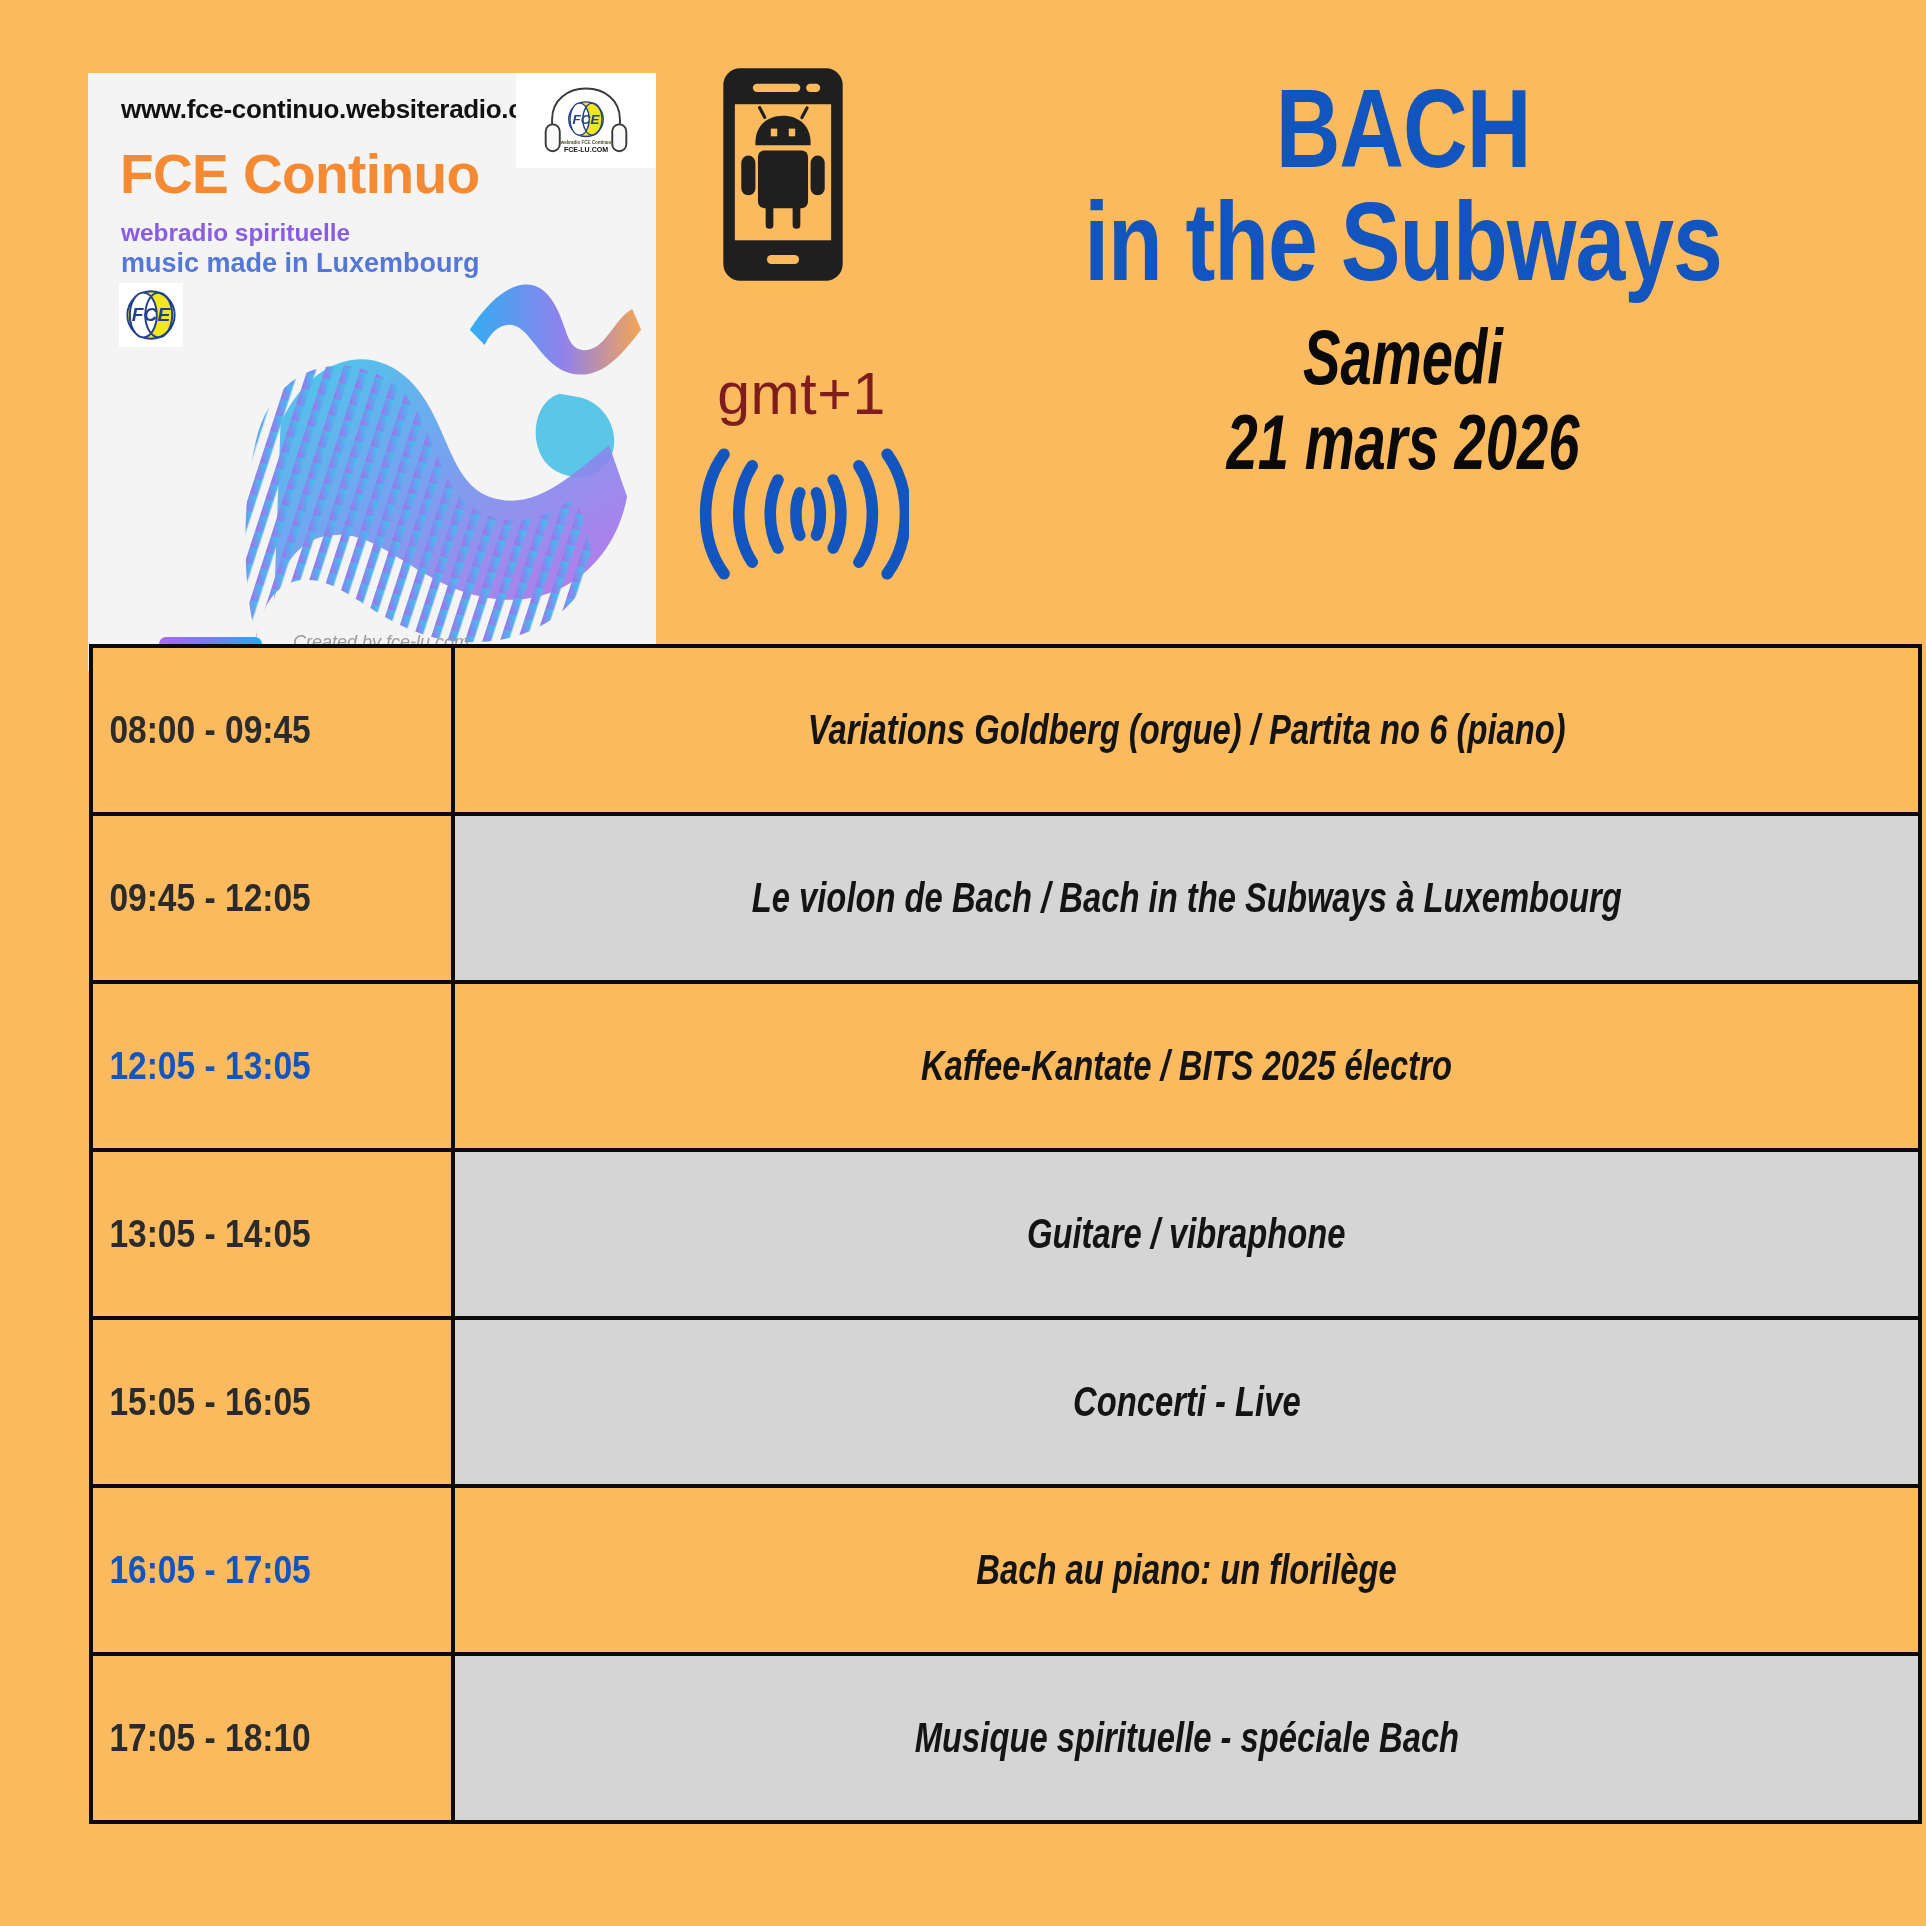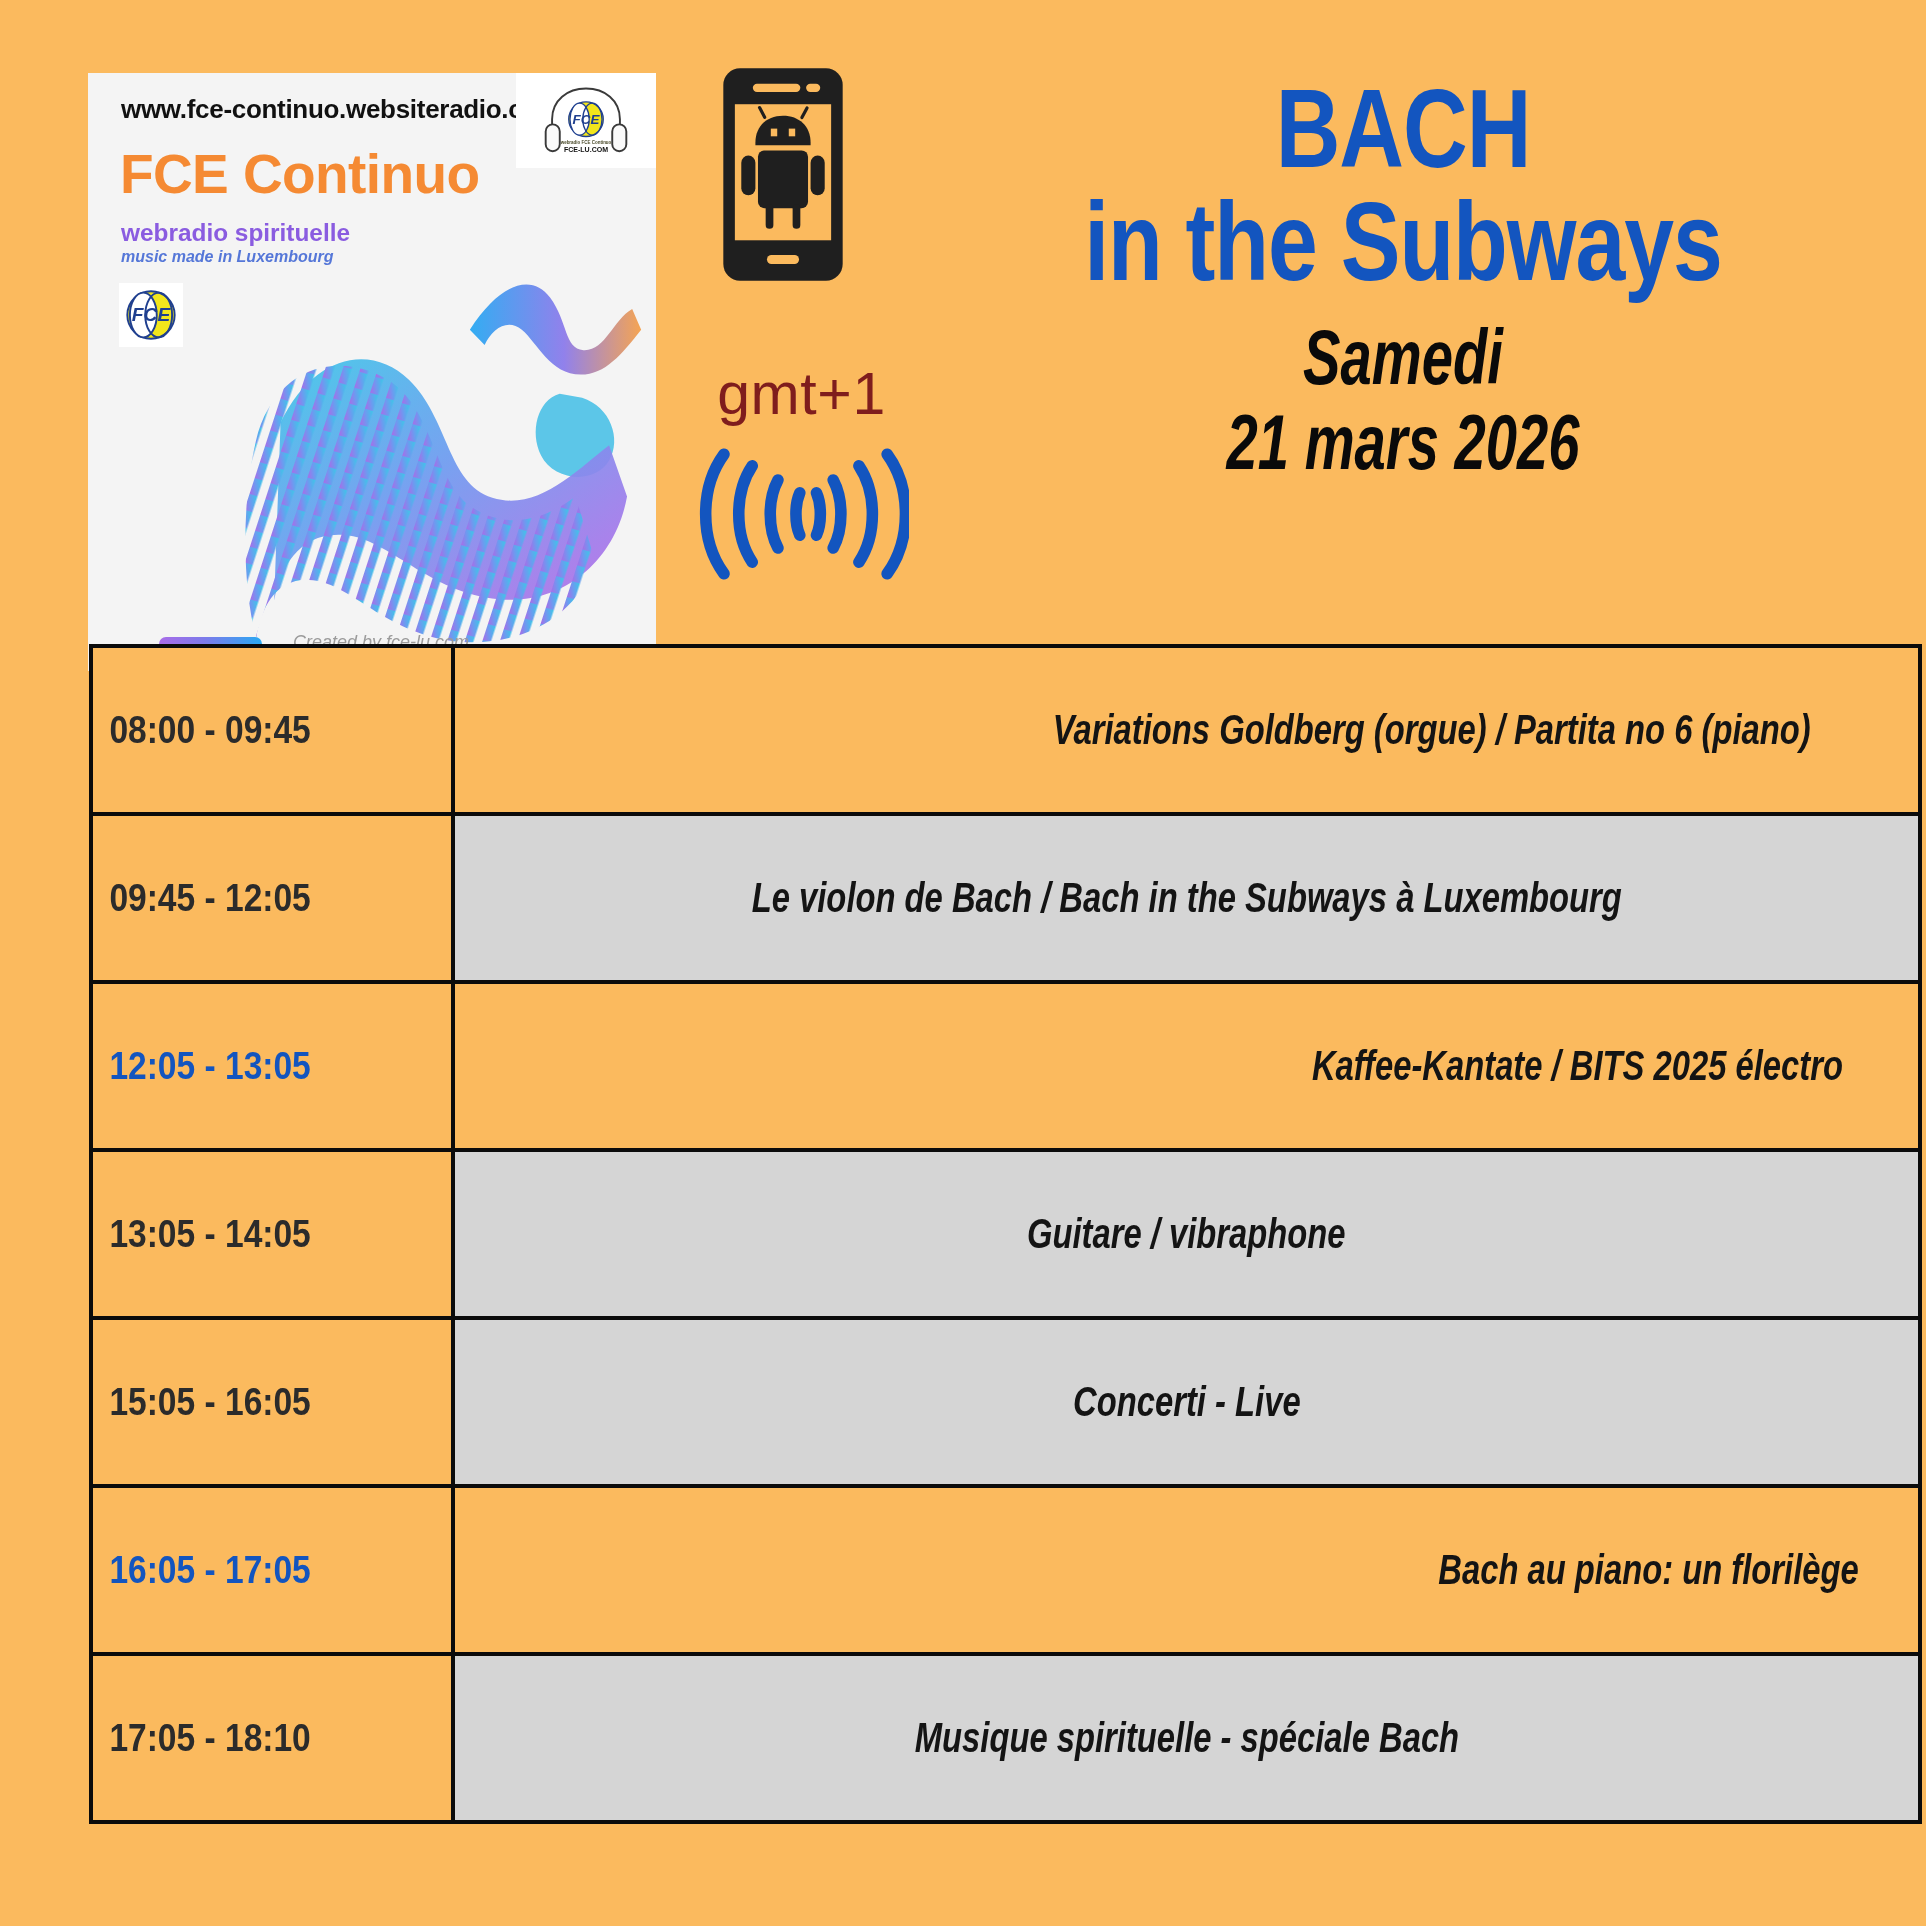--- a/index.html
+++ b/index.html
@@ -29,21 +29,21 @@
     position:absolute;left:32px;top:69px;
     font-size:55px;font-weight:bold;color:#F58A33;letter-spacing:-0.6px;
     white-space:nowrap;
   }
   .album-sub1{
     position:absolute;left:33px;top:146px;
     font-size:24.4px;color:#8A5CE0;white-space:nowrap;font-weight:600;
   }
   .album-sub2{
     position:absolute;left:33px;top:175px;
-    font-size:16px;color:#5577D8;white-space:nowrap;font-style:italic;font-weight:600;
+    font-size:27px;color:#5577D8;white-space:nowrap;font-weight:600;
   }
   .fce-badge{
     position:absolute;left:31px;top:210px;width:64px;height:64px;background:#fff;
   }
   .blob-wrap{position:absolute;left:0;top:0;width:568px;height:598px;}
   .progress{
     position:absolute;left:71px;bottom:20.5px;width:103px;height:14px;border-radius:7px;
     background:linear-gradient(90deg,#A96CE8 0%,#7C7BEA 45%,#29A9F2 100%);
   }
   .credit{
@@ -99,21 +99,21 @@
   }
   .c-time span{
     display:inline-block;font-size:39px;font-weight:bold;
     transform:scaleX(0.86);transform-origin:center;white-space:nowrap;
   }
   .c-time.dark span{color:#2B2B2B;}
   .c-time.blue span{color:#1355BF;}
   .c-prog{
     height:164px;text-align:center;
   }
-  .c-prog.orange{background:#FBBA5E;text-align:right;}
+  .c-prog.orange{background:#FBBA5E;}
   .c-prog.grey{background:#D5D5D5;}
   .c-prog span{
     display:inline-block;font-size:42px;font-weight:bold;font-style:italic;
     color:#141414;transform:scaleX(0.78);transform-origin:center;white-space:nowrap;
   }
 </style>
 </head>
 <body>
 
 <div class="poster">

